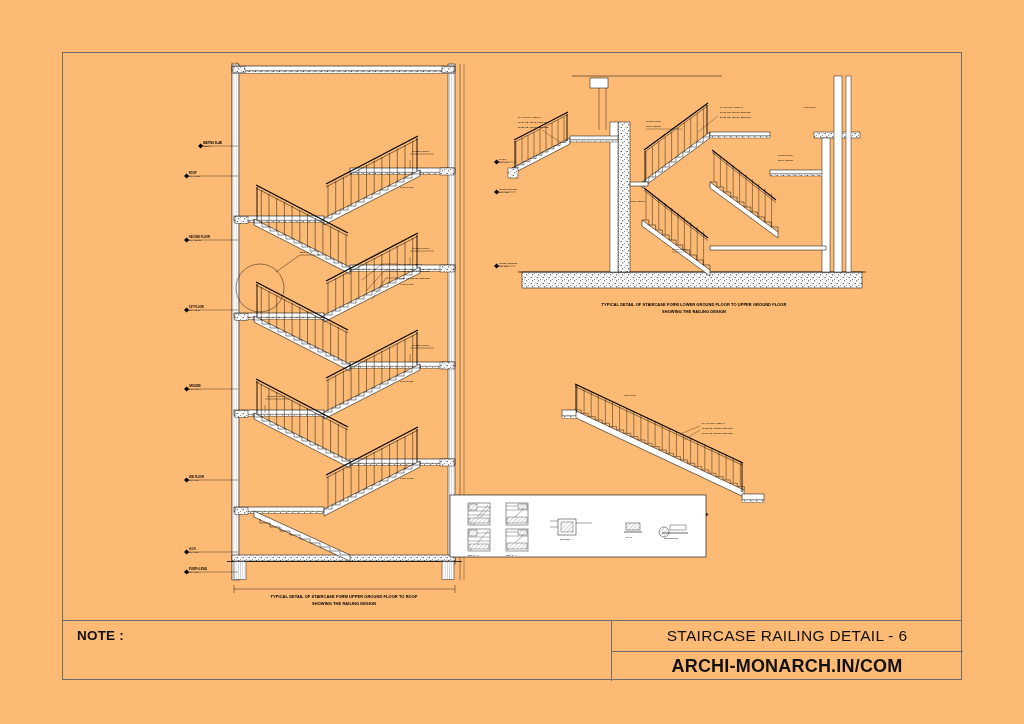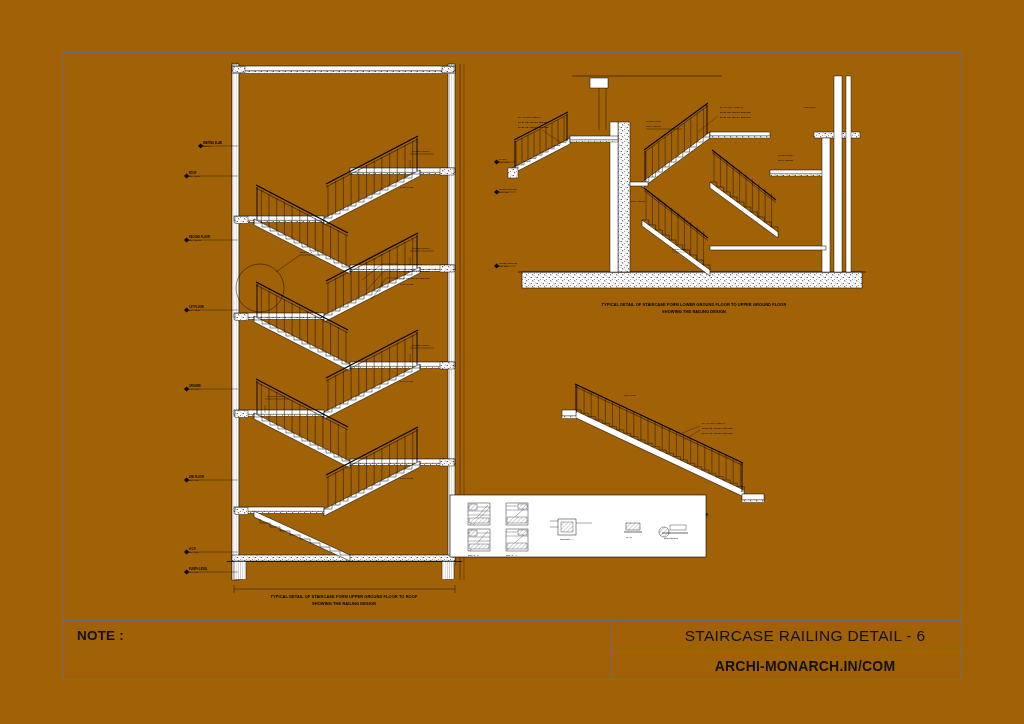--- a/index.html
+++ b/index.html
@@ -1,26 +1,26 @@
 <!DOCTYPE html>
 <html><head>
 <meta charset="utf-8">
 <style>
   html,body{margin:0;padding:0;background:#fff;}
   body{width:1024px;height:724px;font-family:"Liberation Sans",sans-serif;color:#000;overflow:hidden;}
-  #sheet{position:absolute;left:0;top:0;width:1024px;height:724px;background:#a16207;}
+  #sheet{position:absolute;left:0;top:0;width:1024px;height:724px;background:#fdba74;}
   .frame{position:absolute;left:62px;top:52px;width:900px;height:628px;border:1.3px solid #6e6e6e;box-sizing:border-box;}
   .titleband{position:absolute;left:62px;top:620px;width:900px;height:60px;box-sizing:border-box;border:1.3px solid #6e6e6e;border-top:1.6px solid #6e6e6e;}
   .tb-vdiv{position:absolute;left:548px;top:0;width:1.3px;height:60px;background:#6e6e6e;}
   .tb-hdiv{position:absolute;left:548px;top:30px;width:352px;height:1.3px;background:#6e6e6e;}
   .note-wrap{position:absolute;left:14px;top:6px;width:520px;}
   .note-line{font-weight:bold;font-size:13.5px;letter-spacing:.2px;line-height:17px;color:#111;white-space:nowrap;}
-  .tb-cell{position:absolute;display:flex;align-items:center;justify-content:center;width:352px;height:30px;left:524px;padding-left:42px;}
+  .tb-cell{position:absolute;display:flex;align-items:center;justify-content:center;width:352px;height:30px;left:548px;}
   .tb-title{top:0;font-size:15.5px;letter-spacing:.3px;color:#111;}
-  .tb-sub{top:30px;font-size:14px;font-weight:bold;letter-spacing:.2px;color:#111;}
+  .tb-sub{top:30px;font-size:18px;font-weight:bold;letter-spacing:.2px;color:#111;}
   .draw{position:absolute;left:62px;top:52px;width:900px;height:568px;}
   svg{display:block;}
   text{font-family:"Liberation Sans",sans-serif;fill:#000;}
   .cap{font-size:4.0px;font-weight:bold;letter-spacing:.05px;}
   .tiny{font-size:2.5px;}
   .tiny2{font-size:2.2px;}
   .lvl{font-size:2.6px;font-weight:bold;}
 </style>
 </head>
 <body>

